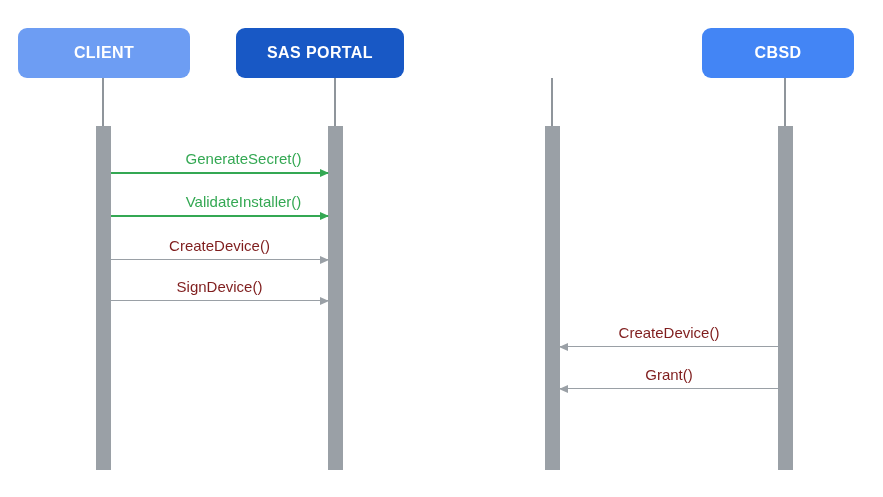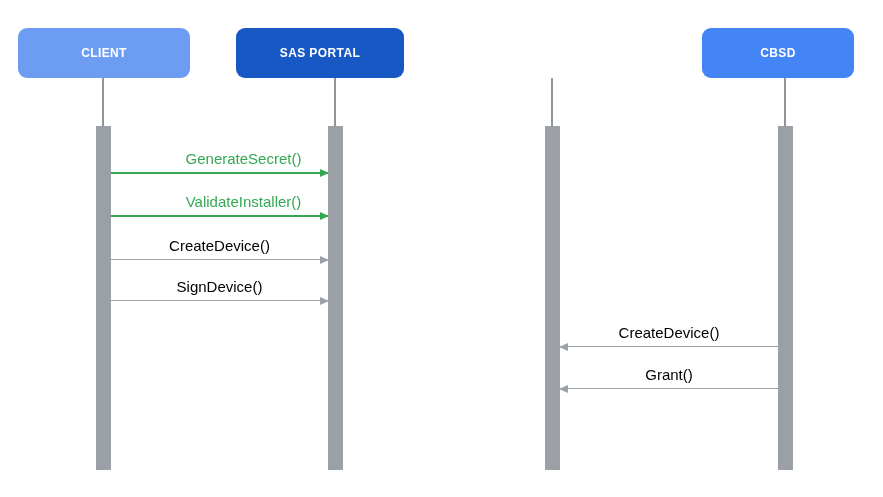--- a/index.html
+++ b/index.html
@@ -15,21 +15,21 @@
   .actor-box {
     position: absolute;
     top: 28px;
     height: 50px;
     border-radius: 9px;
     display: flex;
     align-items: center;
     justify-content: center;
     color: #ffffff;
     font-weight: bold;
-    font-size: 12px;
+    font-size: 16px;
     letter-spacing: 0.4px;
   }
   .actor-client  { left: 18px;  width: 172px; background: #6D9DF3; }
   .actor-portal  { left: 236px; width: 168px; background: #1858C5; }
   .actor-sas     { left: 469px; width: 166px; background: #1858C5; }
   .actor-cbsd    { left: 702px; width: 152px; background: #4385F5; }
 
   
   .lifeline {
     position: absolute;
@@ -79,21 +79,21 @@
     bottom: 5px;
     text-align: center;
     font-size: 15px;
     white-space: nowrap;
   }
   .msg-green .line { background: #34A853; }
   .msg-green .lbl  { color: #34A853; padding-left: 48px; }
   .msg-green .head { right: -1px; border-left: 9px solid #34A853; }
 
   .msg-gray .line { background: #9AA0A6; height: 1.2px; }
-  .msg-gray .lbl  { color: #000000; }
+  .msg-gray .lbl  { color: #7f1d1d; }
   .msg-gray.dir-right .head { right: -1px; border-left: 9px solid #9AA0A6; }
   .msg-gray.dir-left  .head { left: -1px;  border-right: 9px solid #9AA0A6; }
 
   .m1 { top: 172px; }
   .m2 { top: 215px; }
   .m3 { top: 259px; }
   .m4 { top: 300px; }
   .m5 { top: 346px; }
   .m6 { top: 388px; }
 </style>

